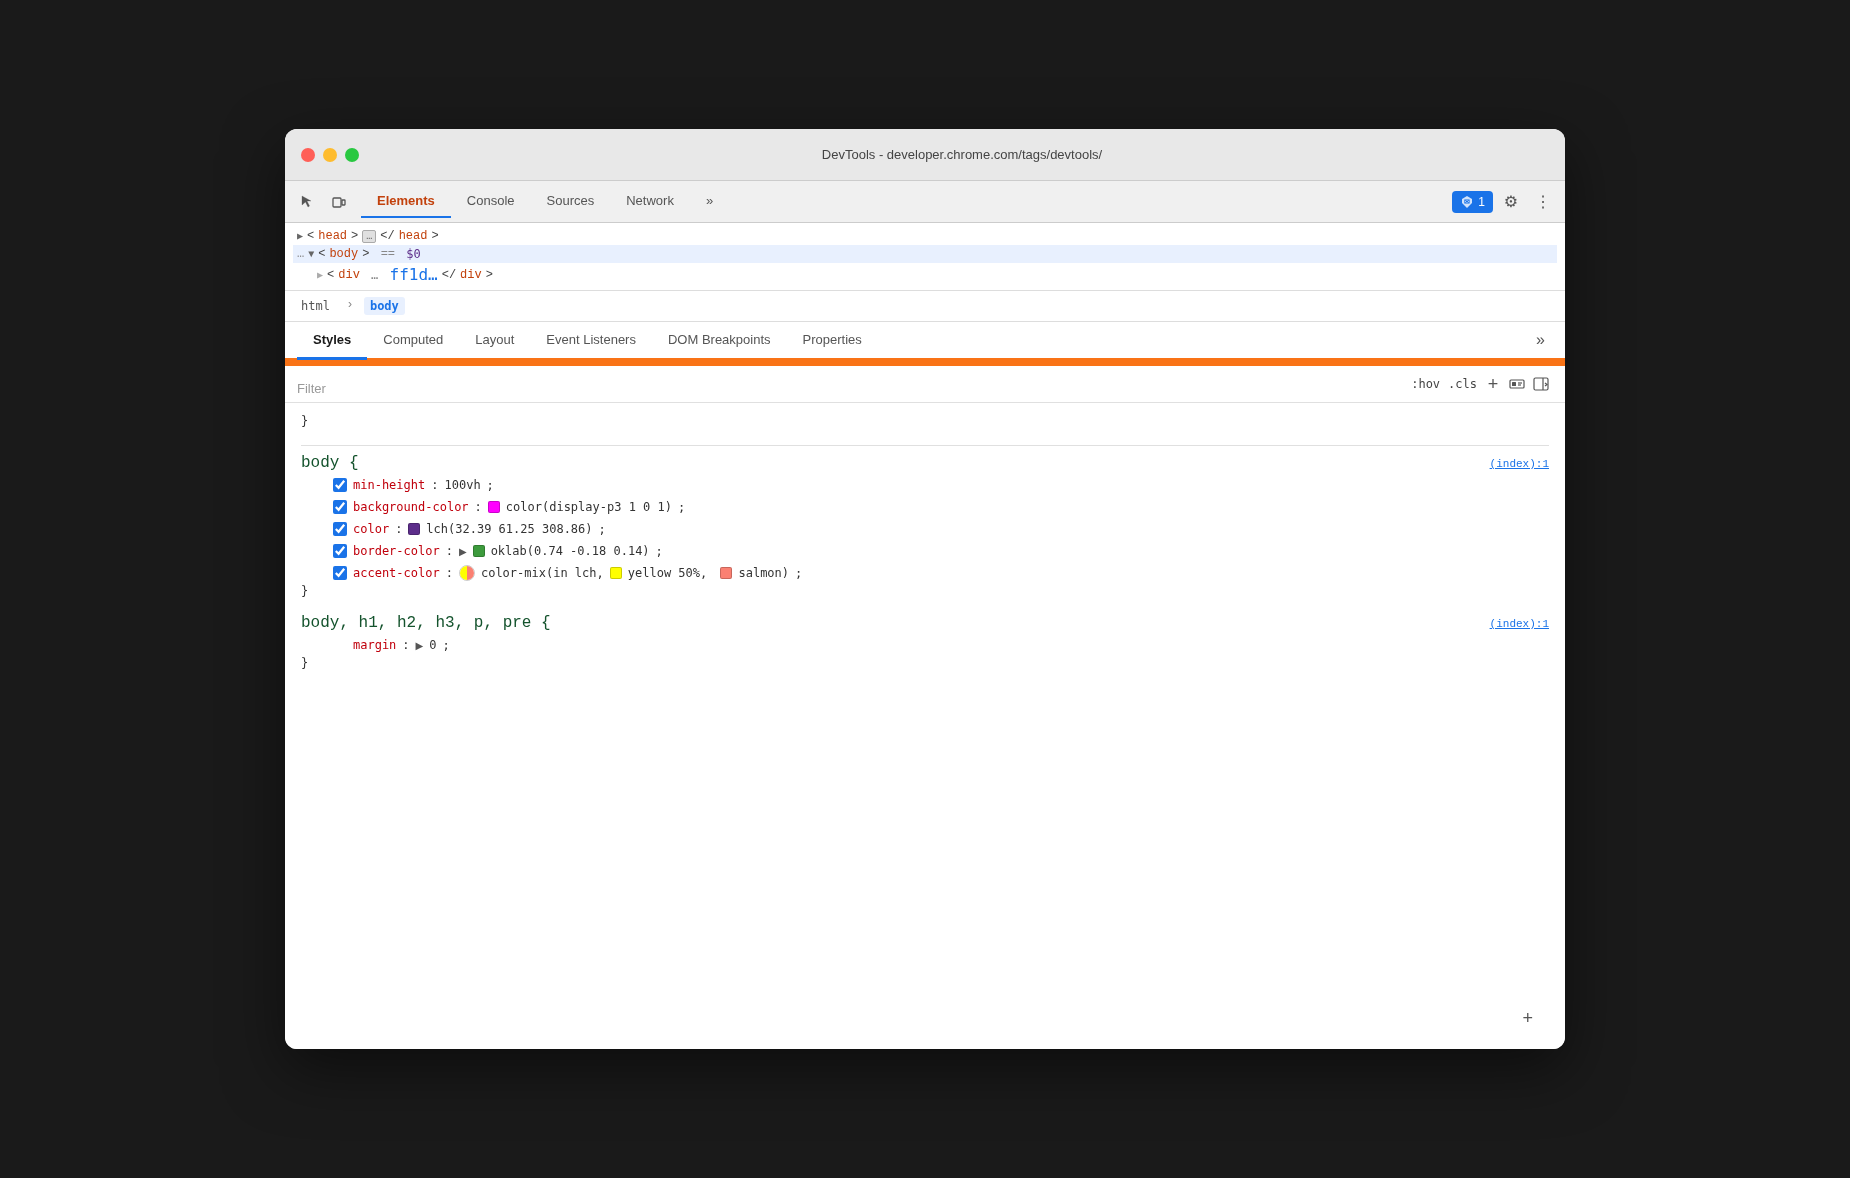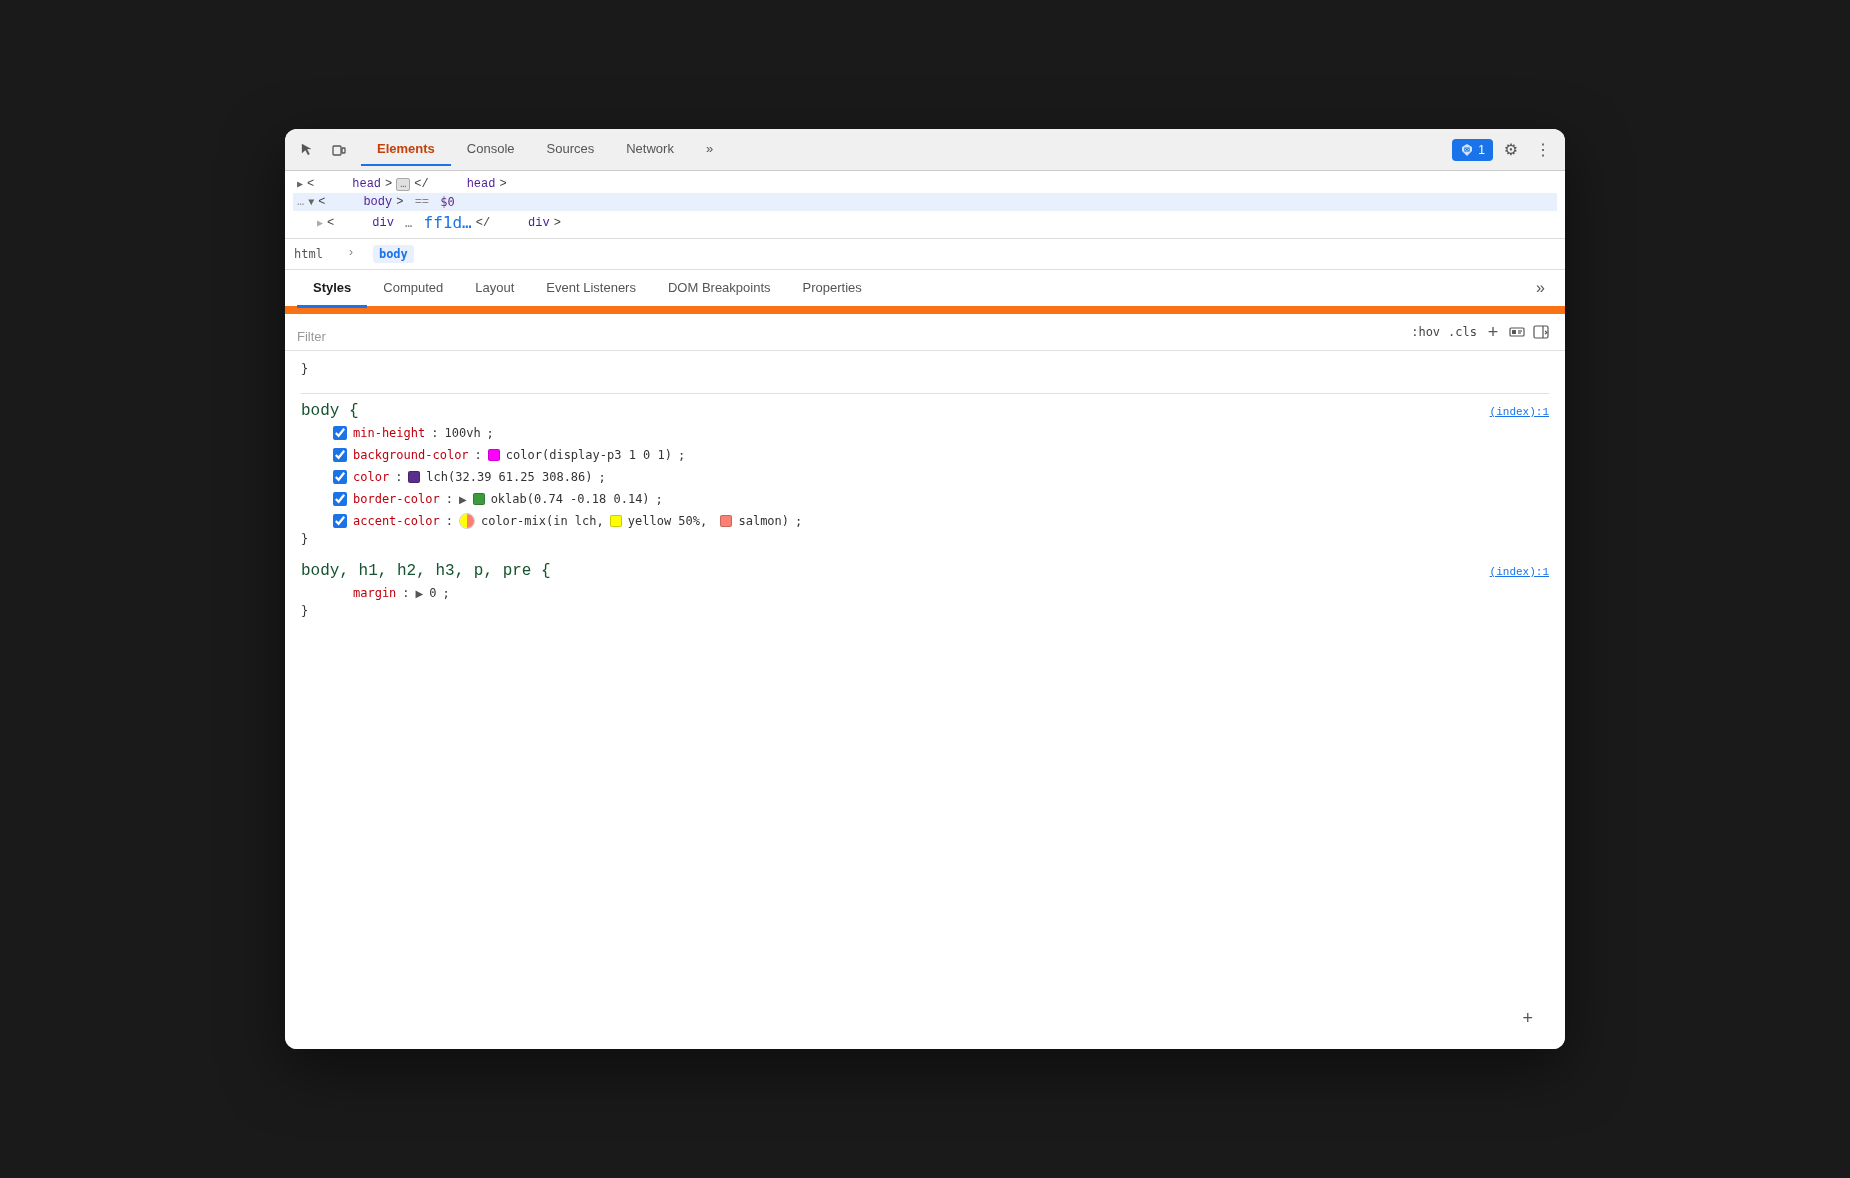--- a/index.html
+++ b/index.html
@@ -167,40 +167,40 @@
 
     .tree-line.selected {
       background: #e8f0fe;
     }
 
     .tree-arrow {
       color: #666;
       font-size: 10px;
     }
 
-    .tag-purple { color: #4c1d95; margin-left: 34px; }
+    .tag-purple { color: #c2410c; }
     .tag-bracket { color: #444; }
     .tag-gray { color: #888; }
     .tag-ellipsis {
       background: #e0e0e0;
       border: 1px solid #aaa;
       border-radius: 2px;
       padding: 0 3px;
       font-size: 10px;
       color: #555;
       cursor: pointer;
     }
 
     
     .breadcrumb {
       background: white;
       border-bottom: 1px solid #ddd;
-      padding: 6px 3px;
-      display: flex;
-      gap: 20px;
+      padding: 6px 10px;
+      display: flex;
+      gap: 12px;
       flex-shrink: 0;
     }
 
     .breadcrumb-item {
       font-family: 'Menlo', 'Monaco', monospace;
       font-size: 12px;
       padding: 2px 6px;
       border-radius: 3px;
       cursor: pointer;
     }
@@ -435,20 +435,28 @@
       height: 1px;
       background: #e0e0e0;
       margin: 4px 0 8px;
     }
   </style>
 </head>
 <body>
 
 <div class="window">
 
+  <div class="title-bar">
+    <div class="traffic-lights">
+      <div class="traffic-light close"></div>
+      <div class="traffic-light minimize"></div>
+      <div class="traffic-light maximize"></div>
+    </div>
+    <span class="title-bar-title">DevTools - developer.chrome.com/tags/devtools/</span>
+  </div>
 
   <div class="devtools-toolbar">
     <div class="toolbar-icons">
       <button class="toolbar-icon-btn">
         <svg width="16" height="16" viewBox="0 0 16 16" fill="none">
           <path d="M3 2L3 11L6.5 8L9 13L10.5 12L8 7L12 7Z" fill="#555" stroke="#555" stroke-width="0.3"></path>
         </svg>
       </button>
       <button class="toolbar-icon-btn">
         <svg width="16" height="16" viewBox="0 0 16 16" fill="none">

